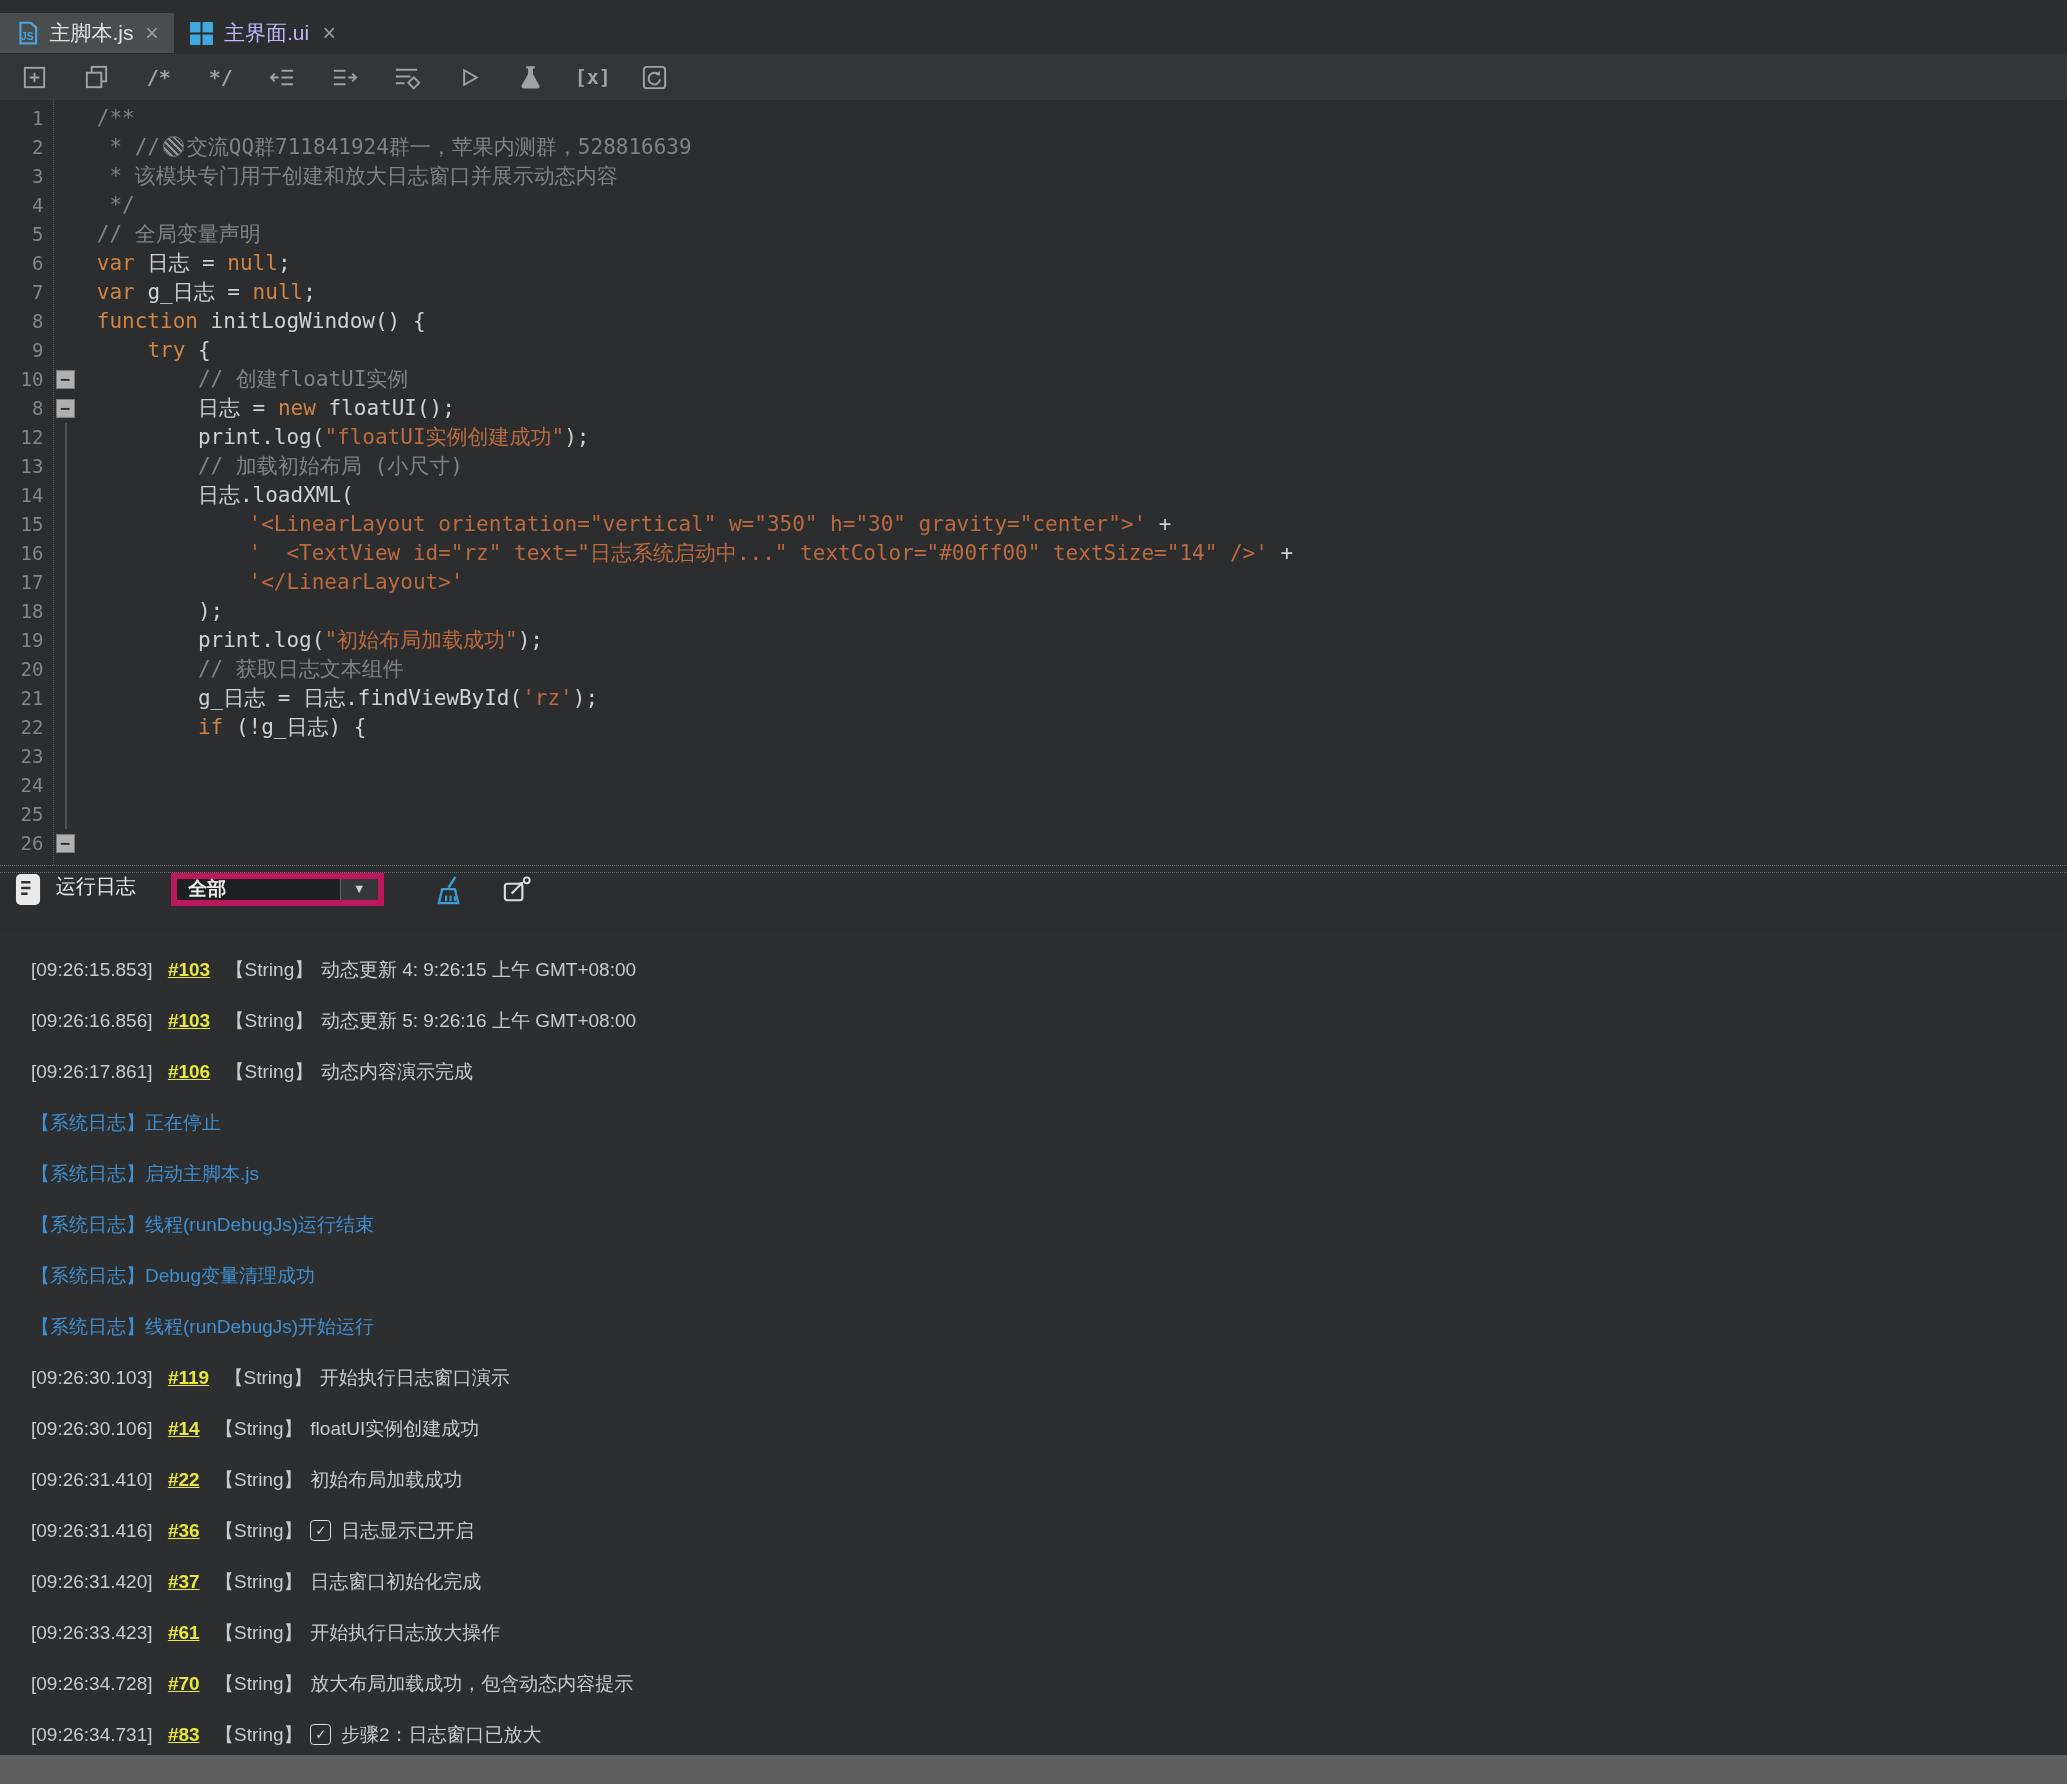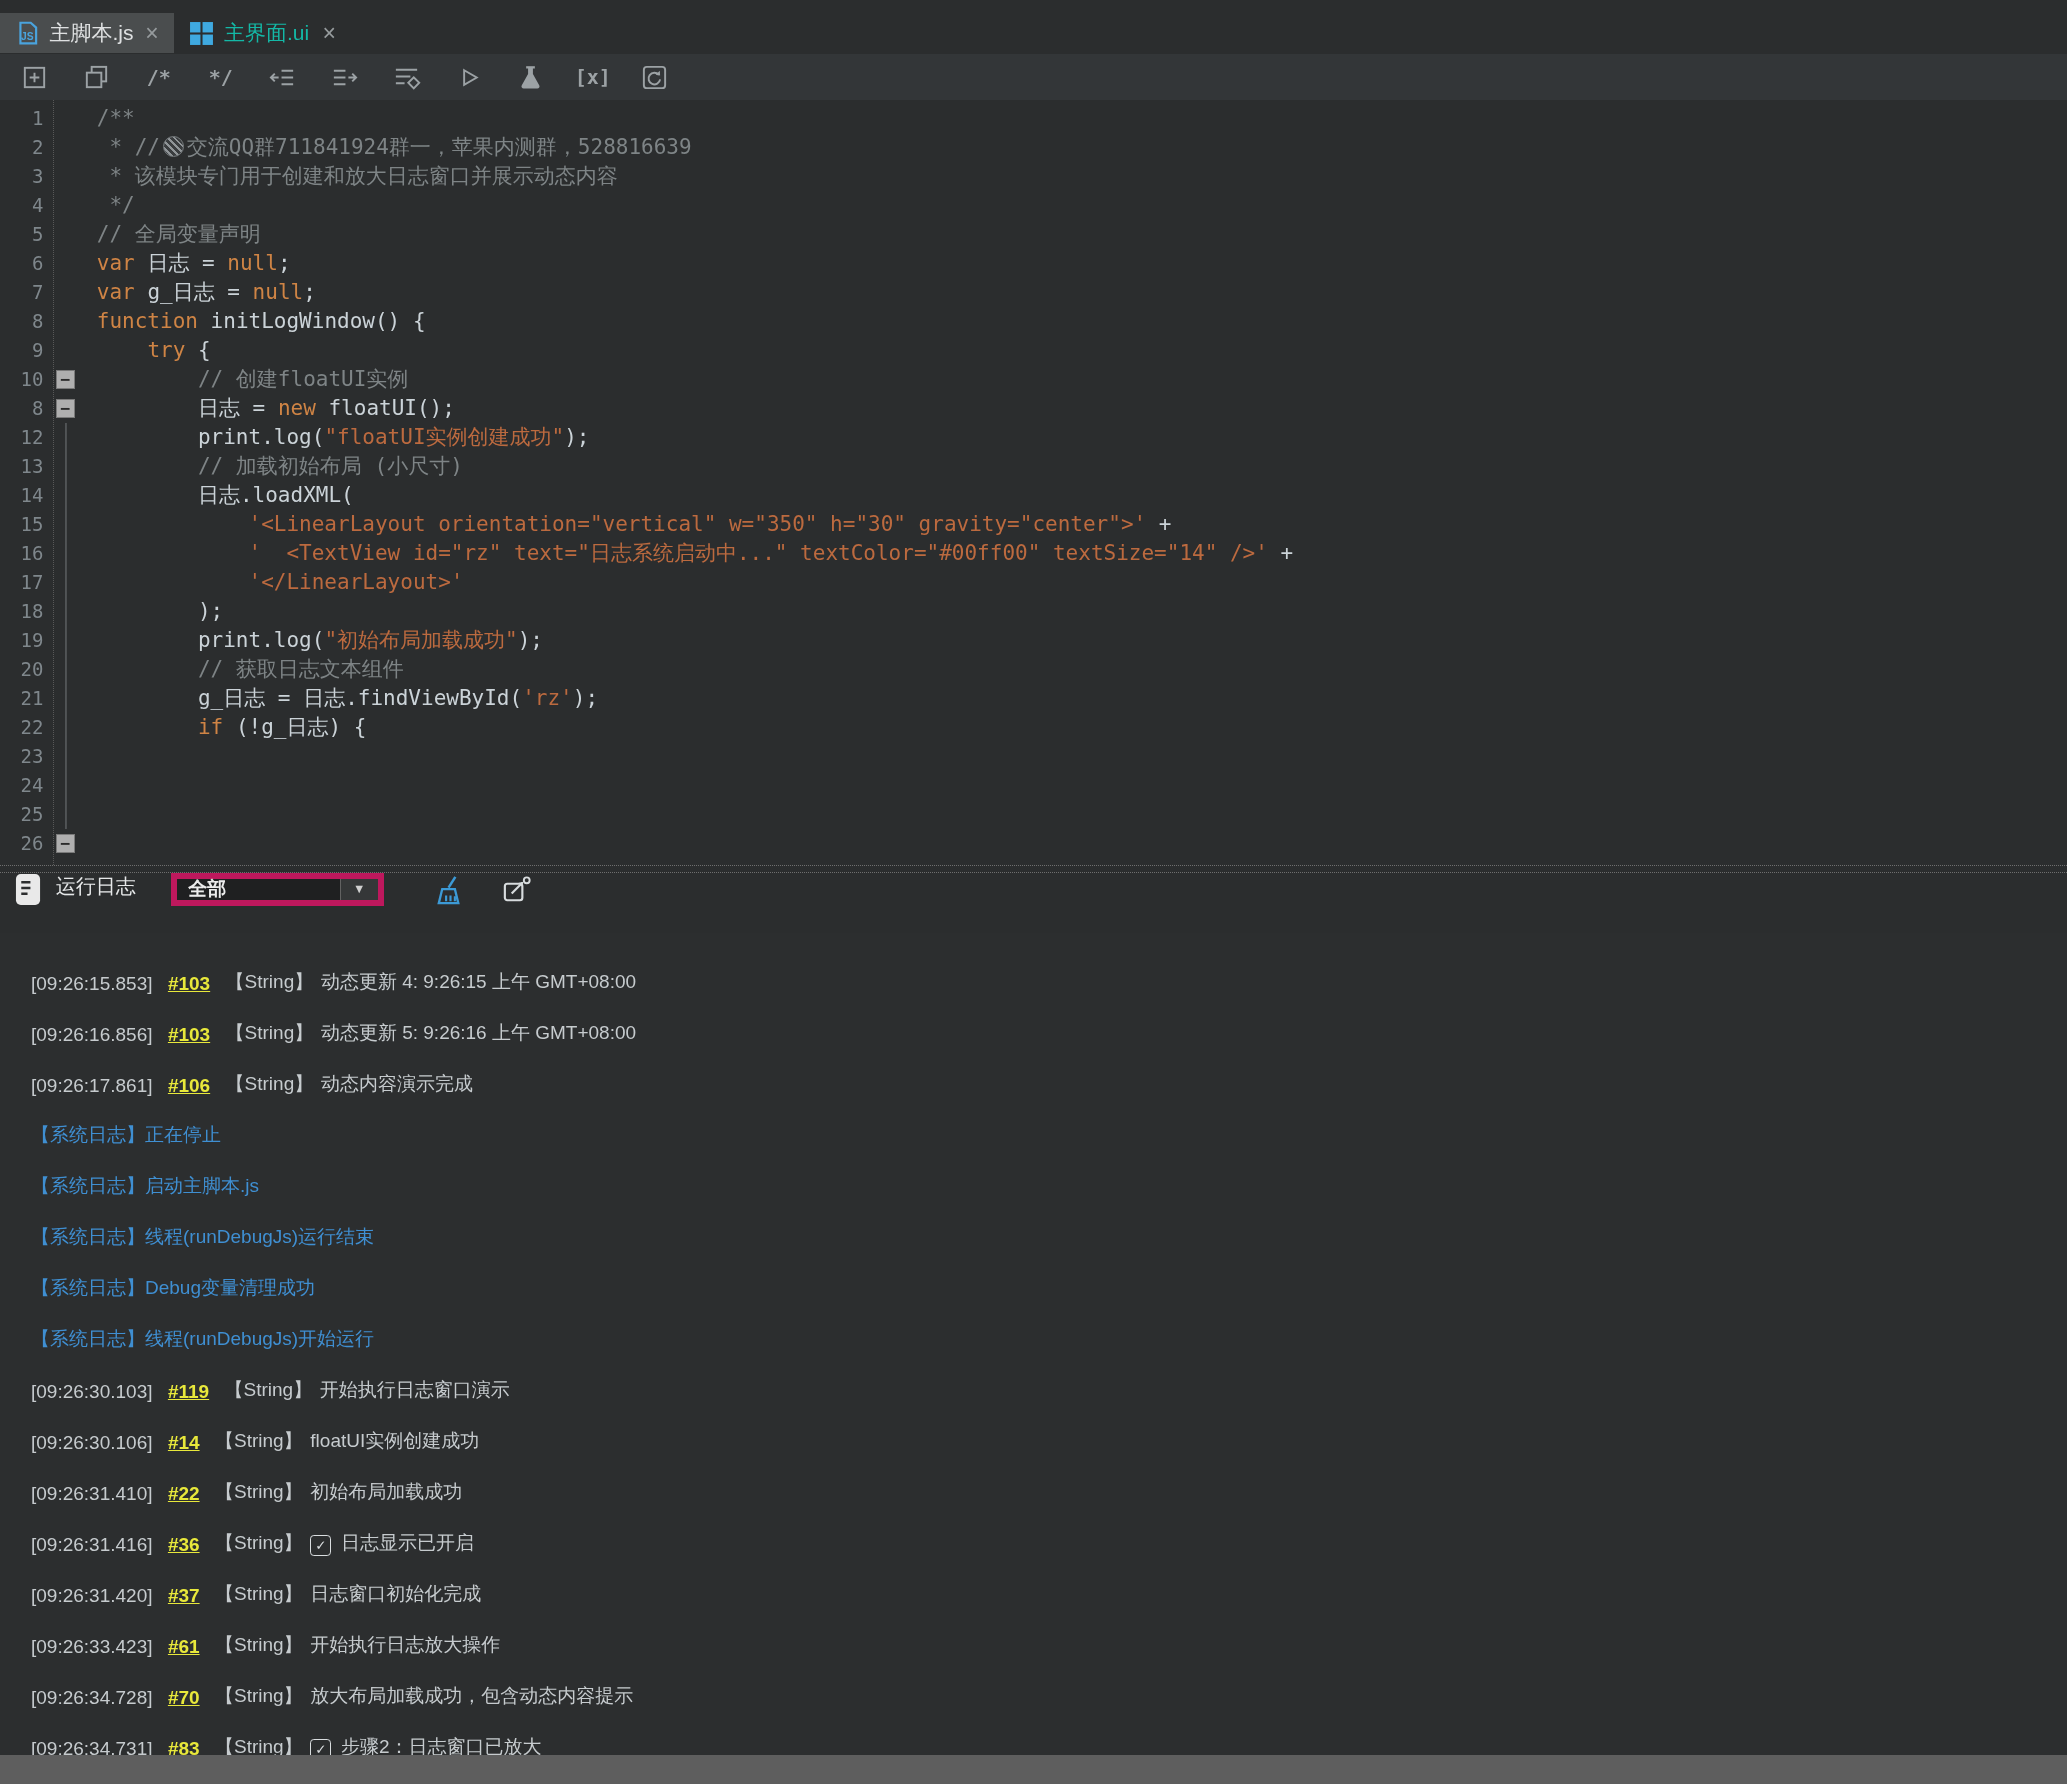--- a/index.html
+++ b/index.html
@@ -3,21 +3,21 @@
 <meta charset="utf-8">
 <style>
   html,body{margin:0;padding:0;background:#1f2021;}
   .window{position:relative;width:2067px;height:1784px;background:#2C2E2F;overflow:hidden;
           font-family:"Liberation Sans",sans-serif;}
   
   .tabbar{height:54px;background:#2B2D2E;padding-top:13.4px;display:flex;box-sizing:border-box;}
   .tab{display:inline-flex;align-items:center;gap:9.6px;height:40px;padding:0 15.4px;cursor:default;}
   .tab.active{background:#4A4D4E;gap:8px;}
   .tablabel{font-size:21px;color:#DEE0E1;}
-  .tab:not(.active) .tablabel{color:#14b8a6;text-align:center;}
+  .tab:not(.active) .tablabel{color:#c4b5fd;text-align:center;}
   .tabicon{display:inline-flex;align-items:center;}
   .tabclose{font-size:23px;color:#969B9D;margin-left:3.8px;line-height:1;}
   
   .toolbar{height:46px;background:#333638;display:flex;align-items:center;gap:27px;padding-left:17.3px;}
   .tbtn{width:35px;height:35px;display:flex;align-items:center;justify-content:center;}
   .tbtxt{font-family:"DejaVu Sans Mono",monospace;font-size:20px;font-weight:bold;color:#9CA2A5;}
   
   .editor{display:flex;height:765px;background:#2B2D2E;overflow:hidden;}
   .gutter{width:54px;box-sizing:border-box;padding:3.8px 9.6px 0 0;text-align:right;
           border-right:1.9px dotted #585858;}
@@ -40,21 +40,21 @@
   .logtitle{font-size:20px;color:#E6E8E9;margin-left:13.4px;}
   .dropdown{margin-left:35px;width:213px;height:33px;background:#1F2021;border:6px solid #be185d;
             display:flex;align-items:center;box-sizing:border-box;font-weight:bold;}
   .ddtext{flex:1;padding-left:11.5px;font-size:19px;color:#ECECEC;}
   .ddarrow{width:37px;height:100%;border-left:1px solid #626262;background:#353738;
            display:flex;align-items:center;justify-content:center;}
   .caret{font-size:12.5px;color:#D0D0D0;}
   .broom{margin-left:48px;display:inline-flex;}
   .popout{margin-left:31px;display:inline-flex;}
   .logbody{height:821px;padding:11.5px 0 0 31px;overflow:hidden;}
-  .lentry{height:51px;display:flex;align-items:flex-end;font-size:19px;color:#C6CBCE;}
+  .lentry{height:51px;display:flex;align-items:center;font-size:19px;color:#C6CBCE;}
   .ltime{margin-right:15.4px;}
   .lhash{color:#E8E83B;font-weight:bold;text-decoration:underline;margin-right:15.4px;}
   .ltag{margin-right:7.7px;}
   .lmsg{}
   .sys{color:#3F8FD2;}
   .lcheck{width:21px;height:21px;border:1.9px solid #D9DDDF;border-radius:3.8px;margin-right:9.6px;
           display:inline-flex;align-items:center;justify-content:center;box-sizing:border-box;}
   .cbmark{font-size:13.4px;line-height:1;color:#D9DDDF;}
   
   .bottombar{position:absolute;left:0;right:0;bottom:0;height:29px;background:#5E5E5E;}

